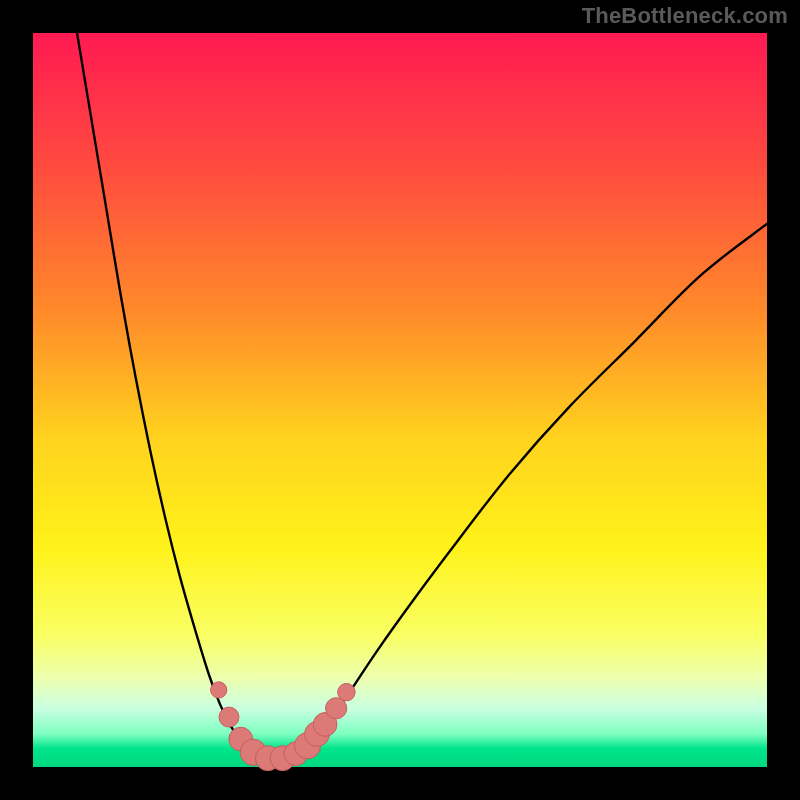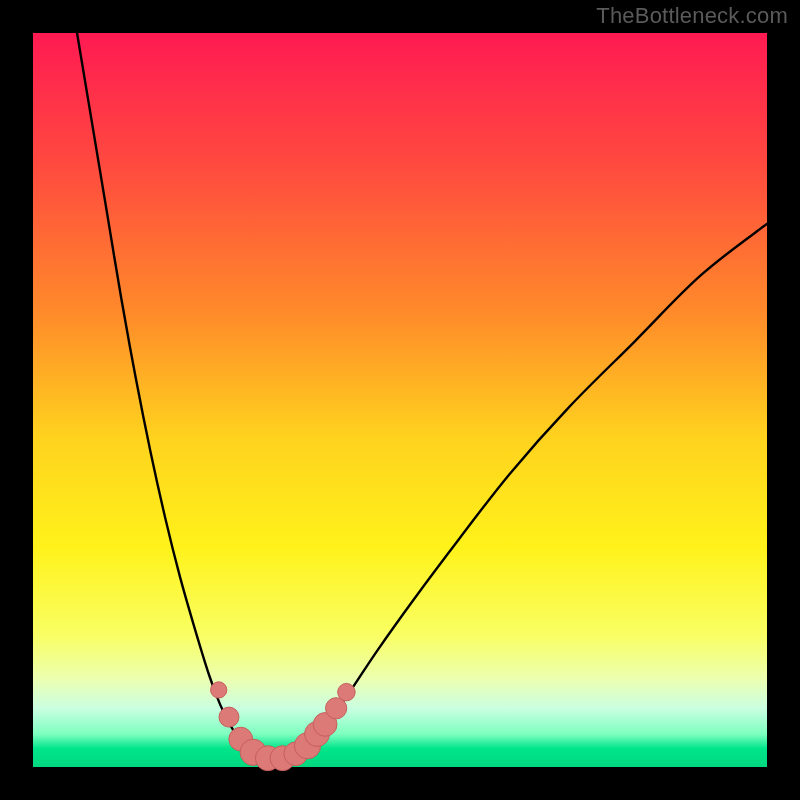--- a/index.html
+++ b/index.html
@@ -16,21 +16,21 @@
     width: 800px;
     height: 800px;
     background: #000;
   }
   .watermark {
     position: absolute;
     top: 3px;
     right: 12px;
     color: #5a5a5a;
     font-size: 22px;
-    font-weight: 400;
+    font-weight: 700;
     letter-spacing: 0.2px;
     z-index: 10;
   }
   svg {
     position: absolute;
     top: 0;
     left: 0;
     display: block;
   }
 </style>

